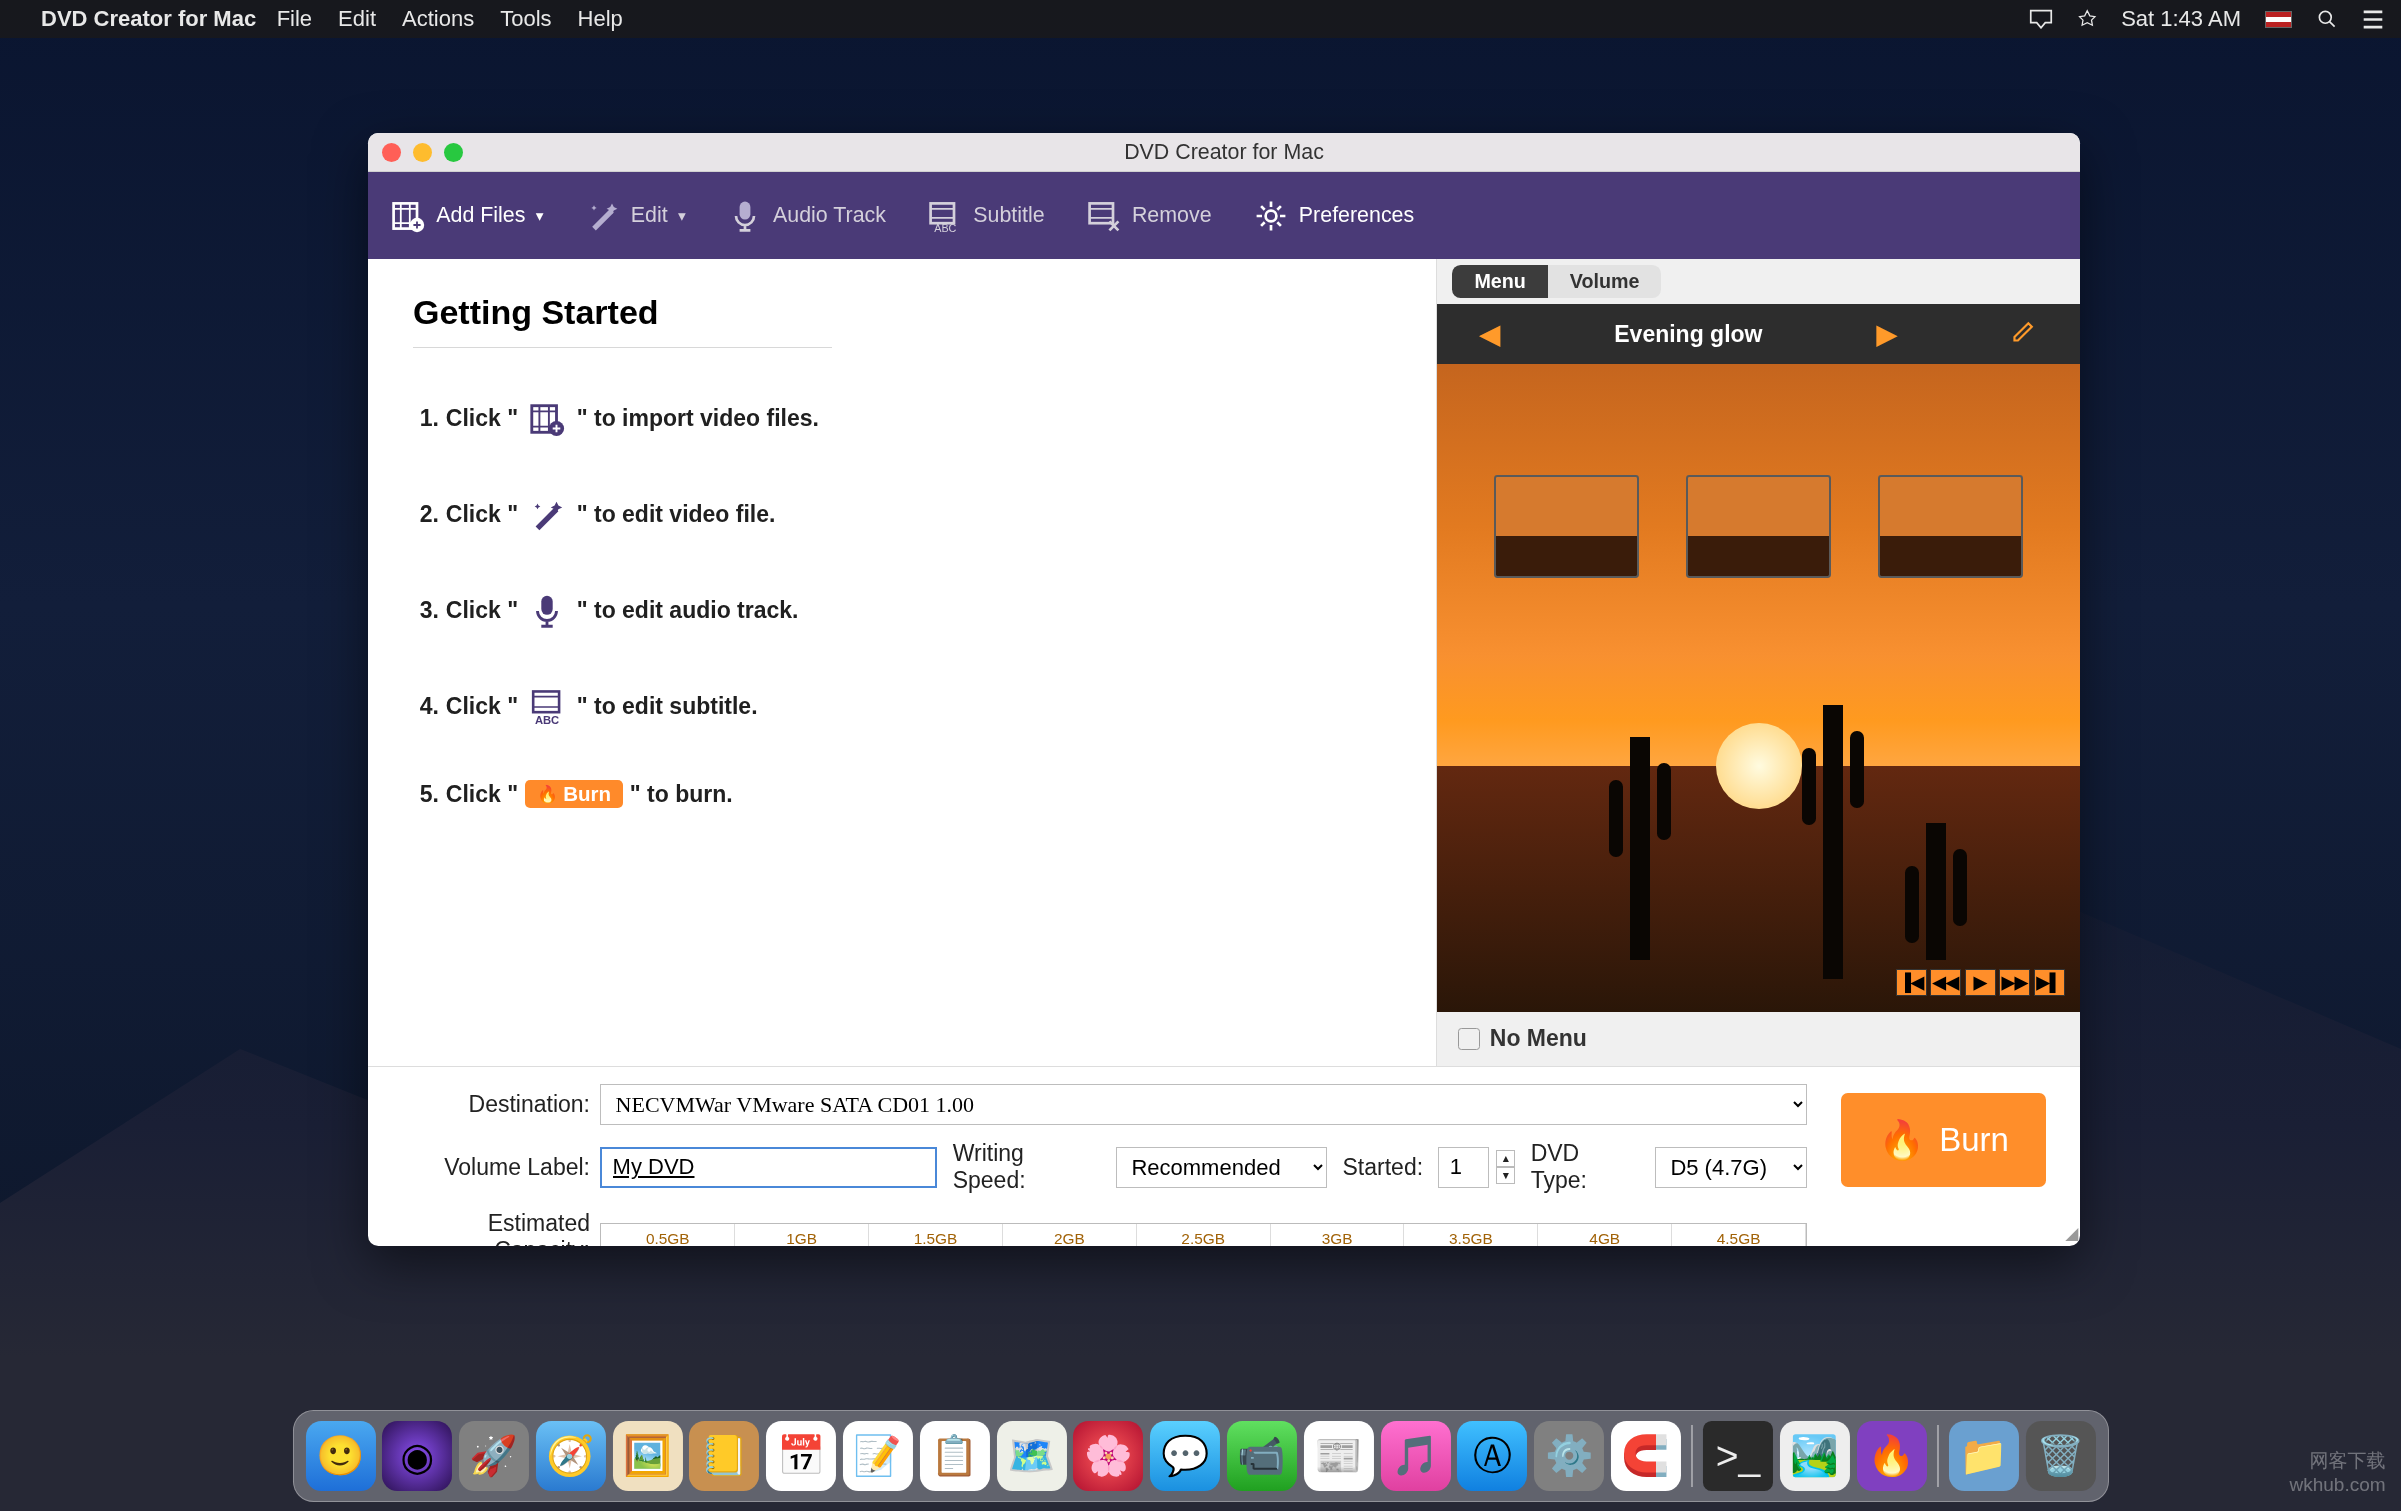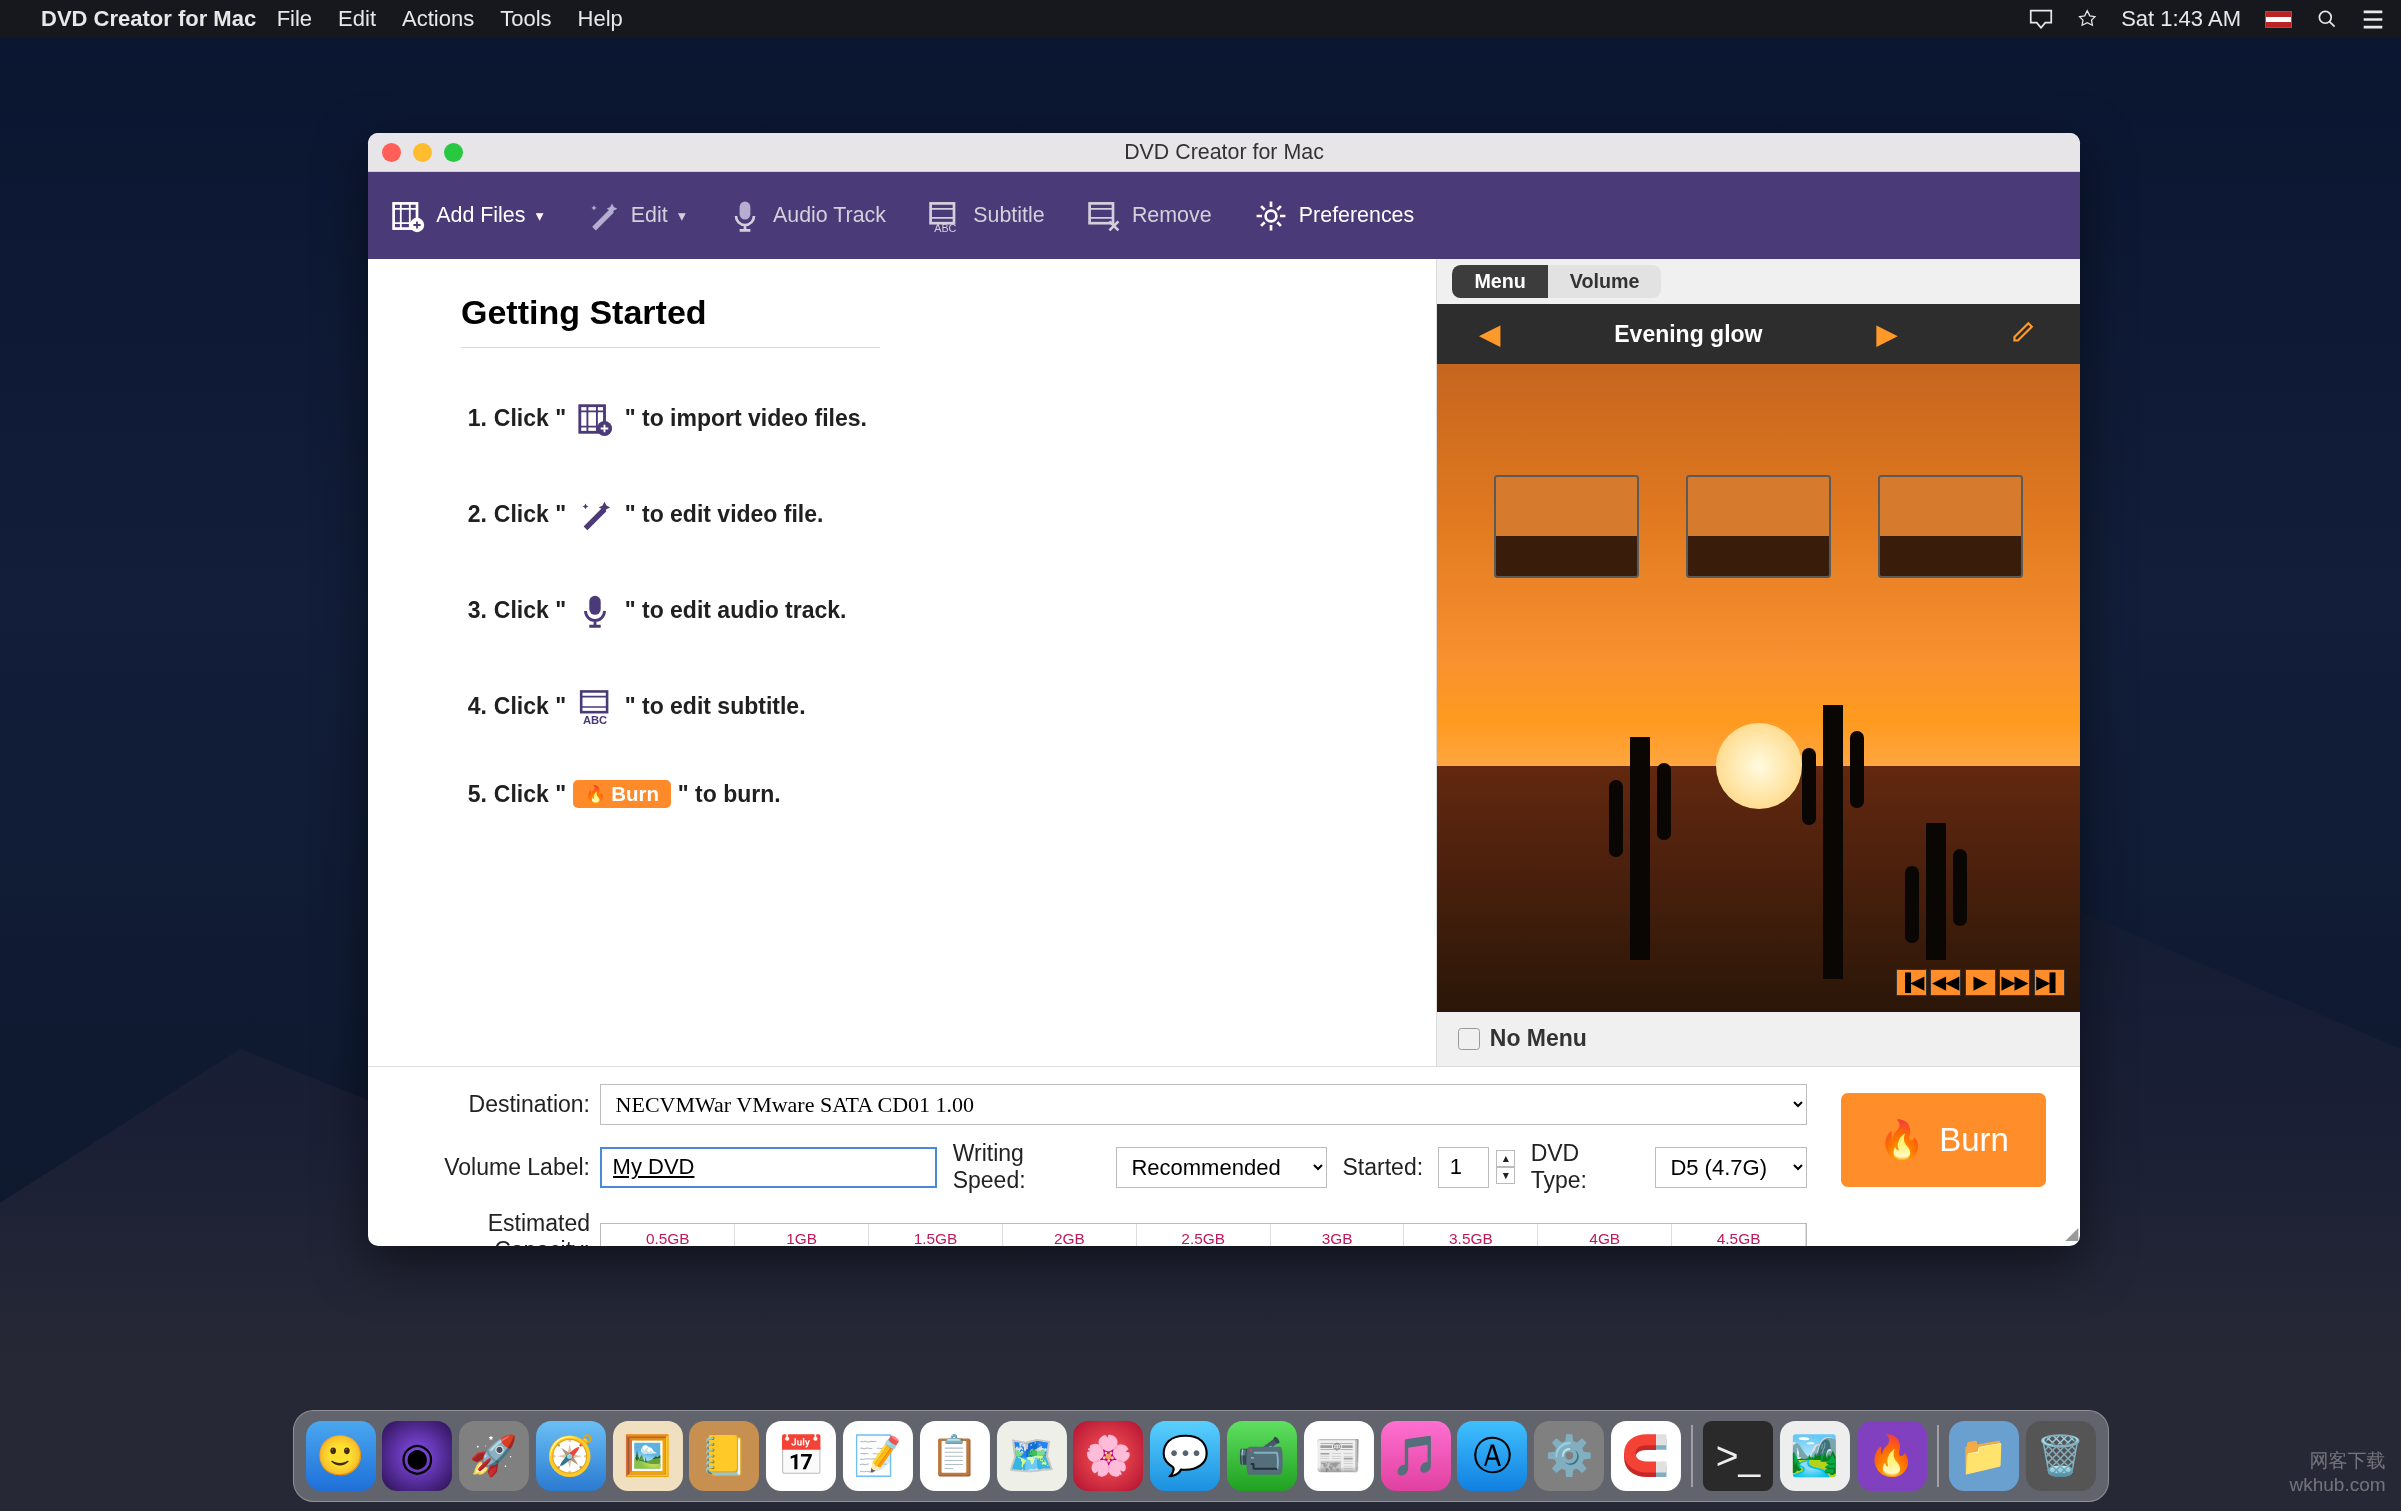--- a/index.html
+++ b/index.html
@@ -46,21 +46,21 @@
 .toolbar {
   height: 87px; background: #4a3a77; display: flex; align-items: center; padding: 0 22px; gap: 41px;
 }
 .tbtn { display: flex; align-items: center; gap: 10.3px; color: #d4d0db; font-size: 21.4px; cursor: pointer; }
 .tbtn.primary { color: #fff; }
 .tbtn .caret { font-size: 15.4px; }
 .tbtn svg { width: 36px; height: 36px; fill: #b5aed0; }
 .tbtn.primary svg { fill: #fff; }
 
 .mainsplit { display: flex; height: calc(100% - 39px - 87px - 180px); }
-.left { flex: 1; padding: 34px 64px; margin-left: 29px; }
+.left { flex: 1; padding: 34px 45px; }
 .left h1 { font-size: 34px; font-weight: 700; color: #000; padding-bottom: 15.4px; border-bottom: 0.9px solid #d8d8d8; max-width: 419px; margin-bottom: 48px;}
 .left ol { list-style: none; }
 .left li { display: flex; align-items: center; gap: 6.8px; margin-bottom: 51px; font-size: 23px; color: #202020; font-weight: 600;}
 .left li .num { min-width: 26px; text-align: right;}
 .left li .iconslot { display:inline-flex; align-items:center; justify-content:center; width:45px; height:45px; }
 .left li .iconslot svg { width:38px; height:38px; fill:#4a3a77; }
 .burnpill { background:#ff8a2a; color:#fff; padding:1.7px 12px; border-radius:5.1px; display:inline-flex; align-items:center; gap:5.1px; font-size:20.5px;}
 .burnpill::before { content:"🔥"; font-size:17px;}
 
 .rightpanel { width: 644px; background:#f0f0f0; border-left:0.9px solid #ddd; display:flex; flex-direction:column;font-weight:bold;}
@@ -91,21 +91,21 @@
 .nomenu .cb { width:22px; height:22px; border:1.7px solid #999; border-radius:3.4px;}
 
 .bottom { height:180px; padding:17px 34px; display:flex; align-items:flex-start; gap:34px; border-top:0.9px solid #ddd;}
 .opts { flex:1; display:grid; grid-template-columns: 188px 1fr; row-gap:15.4px; column-gap:10.3px; align-items:center; font-size:23px; color:#222;}
 .opts .lbl { text-align:right; }
 .opts .row2 { display:flex; align-items:center; gap:15.4px;}
 .opts select, .opts input[type=text] { height:41px; font-size:22px; padding:0 10.3px; border:0.9px solid #bdbdbd; background:#fff;}
 .opts select.dest { width:100%;font-family:Liberation Serif, serif; }
 .opts input.vol { width:342px; border:2.6px solid #4a88d8; outline:none;text-decoration:underline;}
 .opts select.ws { width:214px;} .opts input.cp { width:51px;} .opts select.dt { width:154px;}
-.capbar { grid-column: 2; height:27px; border:0.9px solid #bbb; background:#fff; position:relative; font-size:15.4px; color:#be185d;}
+.capbar { grid-column: 2; height:27px; border:0.9px solid #bbb; background:#fff; position:relative; font-size:15.4px; color:#a16207;}
 .capbar .ticks { position:absolute; inset:0; display:flex;}
 .capbar .tick { flex:1; border-right:0.9px solid #ddd; display:flex; align-items:flex-end; justify-content:center; padding-bottom:1.7px;}
 .burnbtn {
   width:205px; height:94px; background:#ff8e2a; border-radius:6.8px; margin-top:8.6px;
   display:flex; align-items:center; justify-content:center; gap:13.7px; color:#fff; font-size:33px; font-weight:500; cursor:pointer;
 }
 .burnbtn .flameicon { font-size:38px;}
 .spinner { display:flex; flex-direction:column; gap:0; margin-left:-8.6px;}
 .spinner .s { width:19px; height:17px; border:0.9px solid #bbb; display:flex; align-items:center; justify-content:center; font-size:10.3px; cursor:pointer;}
 .resize { position:absolute; right:1.7px; bottom:1.7px; color:#999; font-size:17px;}

